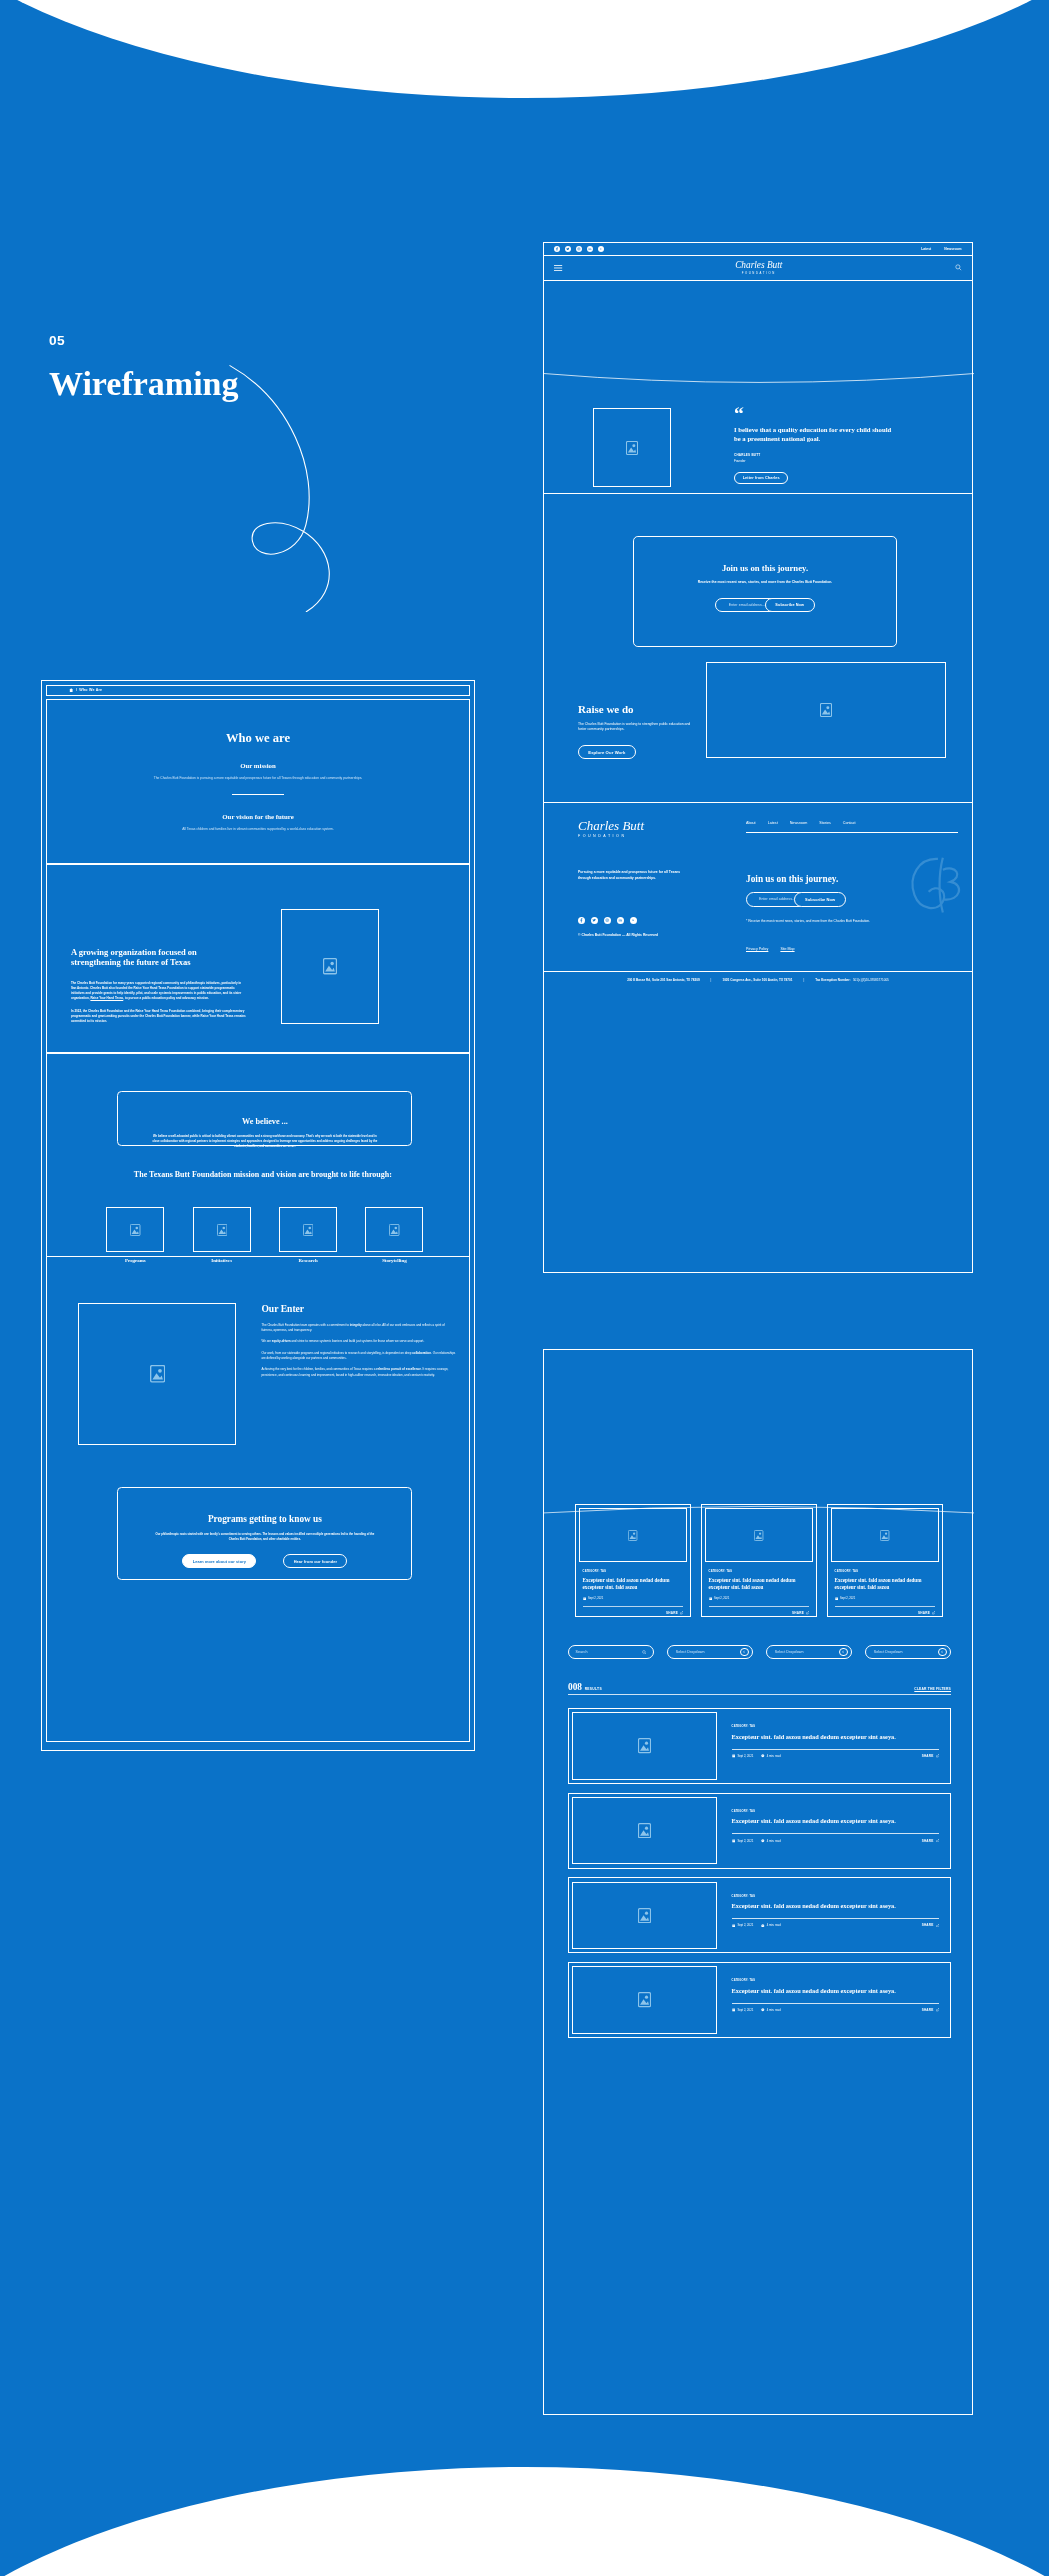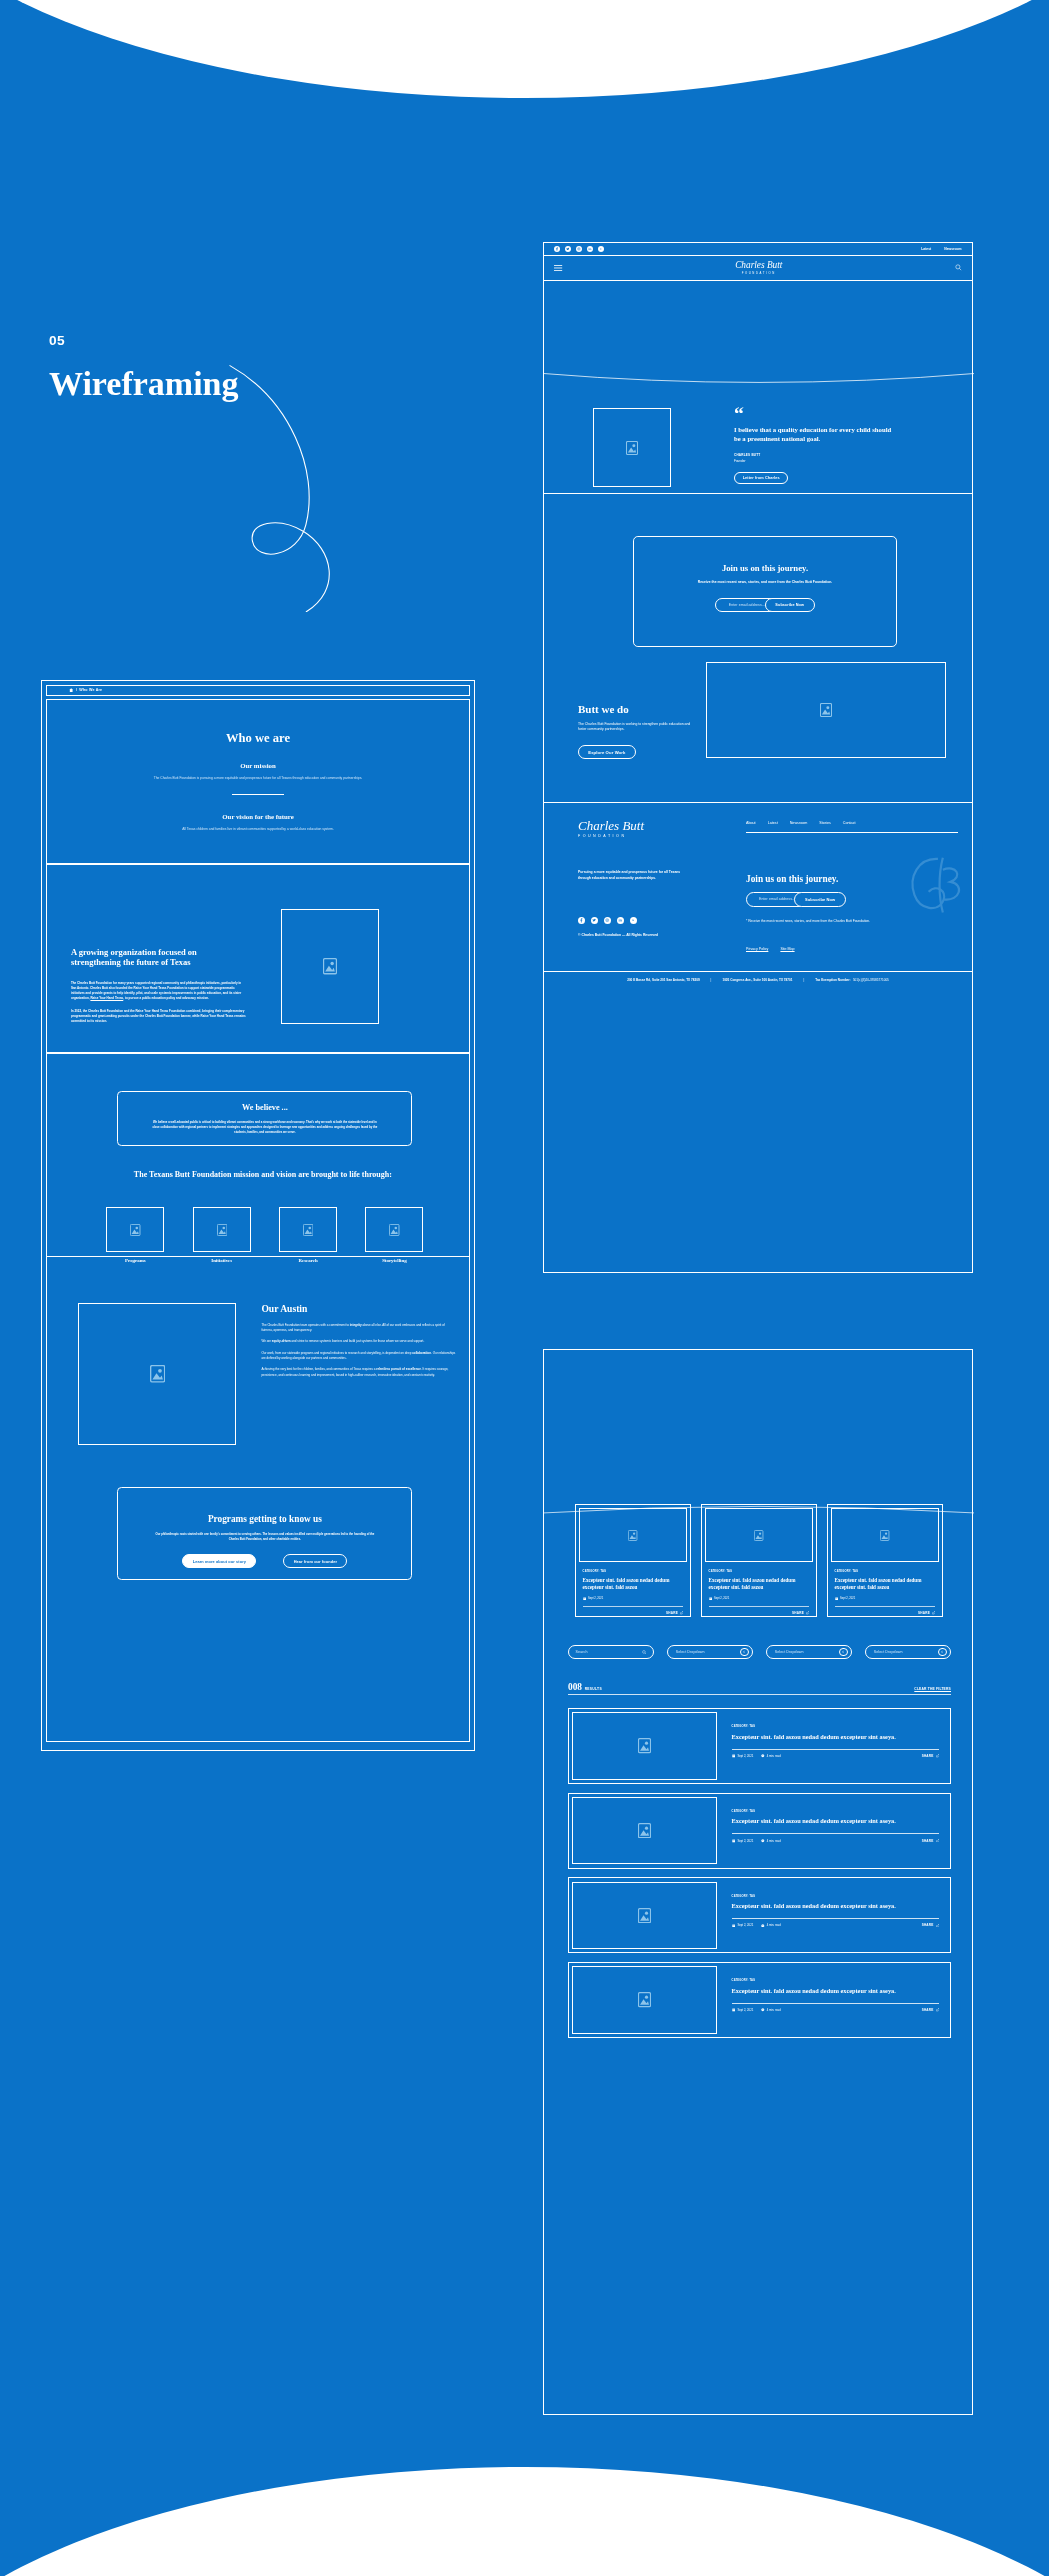--- a/index.html
+++ b/index.html
@@ -109,21 +109,21 @@
           <svg width="14" height="16.4" viewBox="0 0 26 30">
             <rect x="1" y="1" width="24" height="28" rx="2.5" fill="none" stroke="#8cc4ea" stroke-width="2.4"></rect>
             <circle cx="17" cy="10" r="3.2" fill="#8cc4ea"></circle>
             <path d="M4 25 L11 14 L17 22 L20 18 L22 25 Z" fill="#8cc4ea"></path>
           </svg>
         </div>
       </div>
 
       <div class="lsec" style="top:372px;height:204px;">
         <div class="sub" style="position:absolute;left:70px;top:37px;width:295px;height:55px;border-radius:4.4px;text-align:center;">
-          <div class="wser" style="font-size:8.2px;margin-top:11px;">We believe ...</div>
+          <div class="wser" style="font-size:8.2px;margin-top:25px;">We believe ...</div>
           <div class="wsans" style="font-size:2.8px;line-height:1.85;margin:7.7px auto 0;width:230px;font-weight:bold;">We believe a well-educated public is critical to building vibrant communities and a strong workforce and economy. That's why we work at both the statewide level and in close collaboration with regional partners to implement strategies and approaches designed to leverage new opportunities and address ongoing challenges faced by the students, families, and communities we serve.</div>
         </div>
         <div class="wser" style="position:absolute;left:49px;top:116px;width:333px;text-align:center;font-size:8px;line-height:1.3;">The Texans Butt Foundation mission and vision are brought to life through:</div>
         <div style="position:absolute;left:59px;top:153px;width:317px;display:flex;justify-content:space-between;">
           <div style="width:58px;text-align:center;">
             <div class="sub imgph" style="height:45px;">
               <svg width="10.4" height="12" viewBox="0 0 26 30">
                   <rect x="1" y="1" width="24" height="28" rx="2.5" fill="none" stroke="#8cc4ea" stroke-width="2.4"></rect>
                   <circle cx="17" cy="10" r="3.2" fill="#8cc4ea"></circle>
                   <path d="M4 25 L11 14 L17 22 L20 18 L22 25 Z" fill="#8cc4ea"></path>
@@ -166,21 +166,21 @@
 
       <div class="lsec" style="top:575px;height:486px;">
         <div class="sub imgph" style="position:absolute;left:31px;top:46px;width:158px;height:142px;">
           <svg width="15.3" height="17.5" viewBox="0 0 26 30">
               <rect x="1" y="1" width="24" height="28" rx="2.5" fill="none" stroke="#8cc4ea" stroke-width="2.4"></rect>
               <circle cx="17" cy="10" r="3.2" fill="#8cc4ea"></circle>
               <path d="M4 25 L11 14 L17 22 L20 18 L22 25 Z" fill="#8cc4ea"></path>
             </svg>
         </div>
         <div style="position:absolute;left:214px;top:46px;width:194px;">
-          <div class="wser" style="font-size:9.6px;">Our Austin</div>
+          <div class="wser" style="font-size:9.6px;">Our Enter</div>
           <p class="wsans" style="font-size:3px;line-height:1.78;margin-top:8.7px;">
             <span>The Charles Butt Foundation team operates with a commitment to </span><b>integrity</b><span> above all else. All of our work embraces and reflects a spirit of fairness, openness, and transparency.</span>
           </p>
           <p class="wsans" style="font-size:3px;line-height:1.78;margin-top:6px;">
             <span>We are </span><b>equity-driven</b><span> and strive to remove systemic barriers and build just systems for those whom we serve and support.</span>
           </p>
           <p class="wsans" style="font-size:3px;line-height:1.78;margin-top:6px;">
             <span>Our work, from our statewide programs and regional initiatives to research and storytelling, is dependent on deep </span><b>collaboration</b><span>. Our relationships are defined by working alongside our partners and communities.</span>
           </p>
           <p class="wsans" style="font-size:3px;line-height:1.78;margin-top:6px;">
@@ -288,21 +288,21 @@
             <span class="pill" style="padding:3.8px 12.6px;font-weight:normal;color:#cfe6fa;font-size:3.5px;margin-right:-14px;">
               <span>Enter email address...</span>
             </span>
             <span class="pill" style="padding:3.8px 9.8px;font-size:3.8px;background:#0a72c8;">Subscribe Now</span>
           </div>
         </div>
       </div>
 
       <div style="position:absolute;left:0;right:0;top:407px;height:153px;border-bottom:0.7px solid #fff;">
         <div style="position:absolute;left:34px;top:53px;width:120px;">
-          <div class="wser" style="font-size:11px;">Butt we do</div>
+          <div class="wser" style="font-size:11px;">Raise we do</div>
           <div class="wsans" style="font-size:3.4px;line-height:1.65;margin-top:6.6px;width:119px;">The Charles Butt Foundation is working to strengthen public education and foster community partnerships.</div>
           <span class="pill" style="margin-top:12px;padding:3.8px 9.3px;font-size:4.2px;">Explore Our Work</span>
         </div>
         <div class="sub imgph" style="position:absolute;left:162px;top:12px;width:240px;height:96px;">
           <svg width="12" height="14" viewBox="0 0 26 30">
               <rect x="1" y="1" width="24" height="28" rx="2.5" fill="none" stroke="#8cc4ea" stroke-width="2.4"></rect>
               <circle cx="17" cy="10" r="3.2" fill="#8cc4ea"></circle>
               <path d="M4 25 L11 14 L17 22 L20 18 L22 25 Z" fill="#8cc4ea"></path>
             </svg>
         </div>

